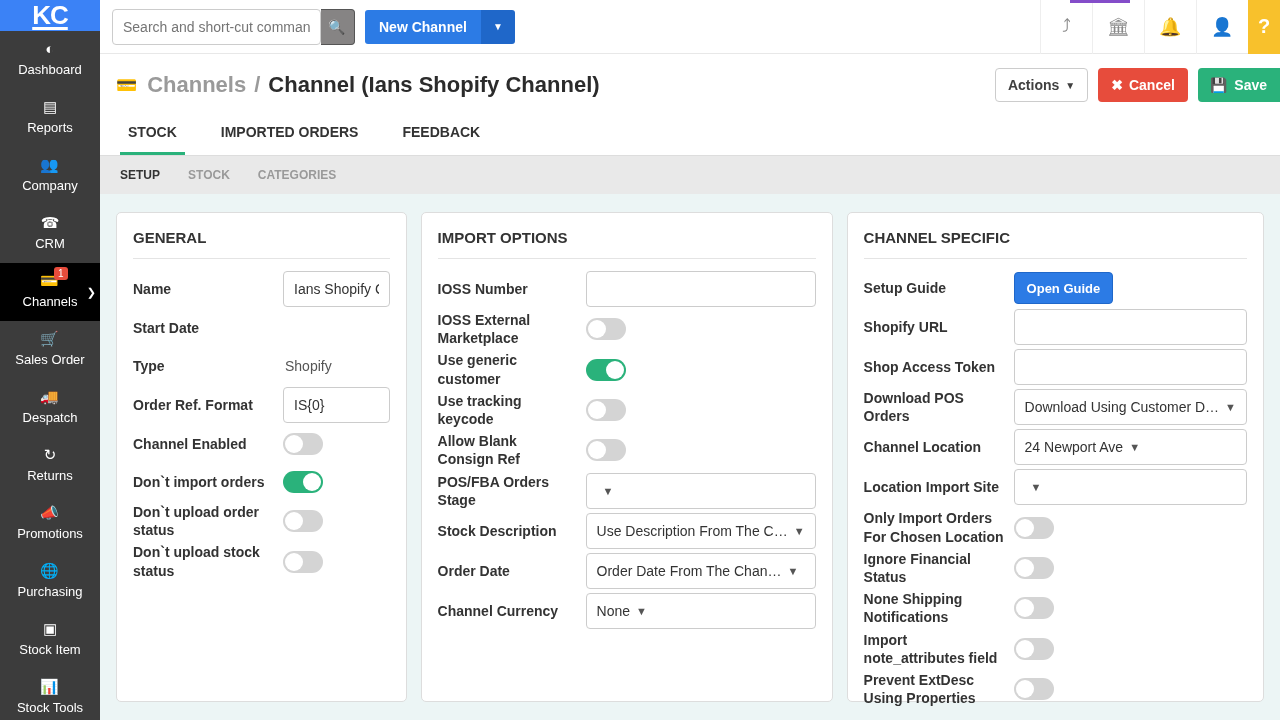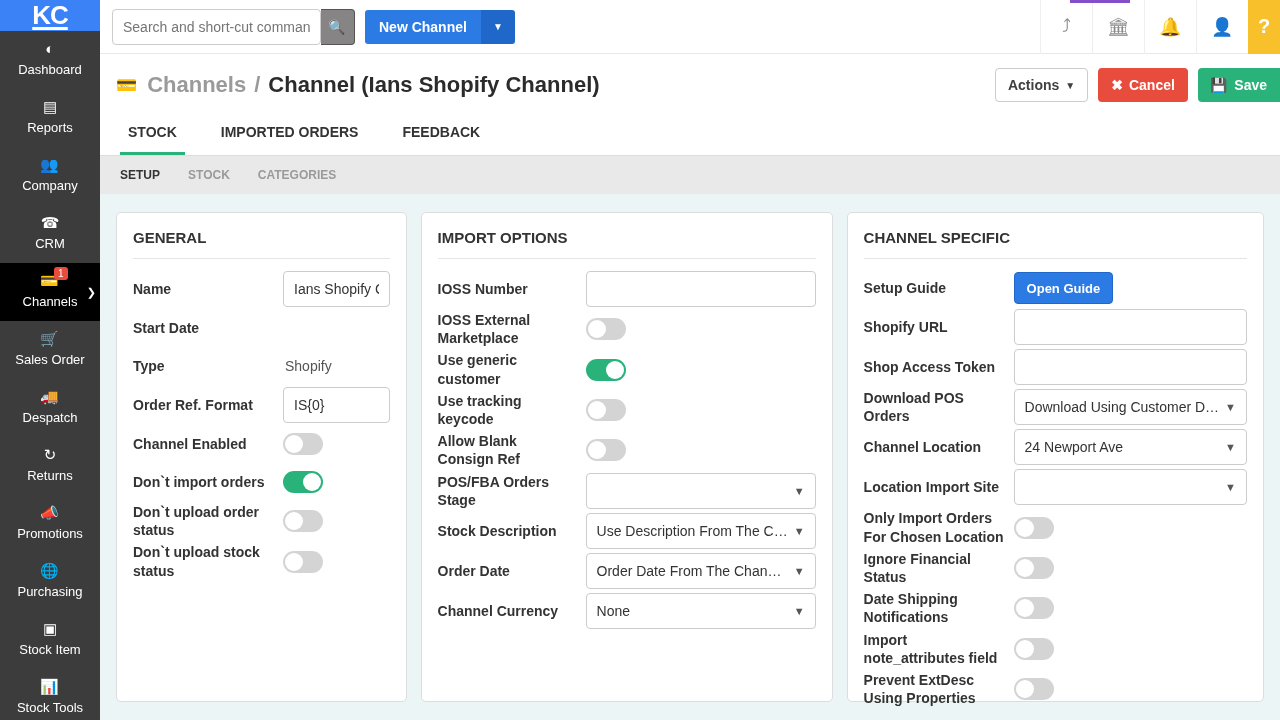--- a/index.html
+++ b/index.html
@@ -61,21 +61,21 @@
   .row { display: flex; align-items: center; min-height: 38px; padding: 2px 0; gap: 10px; }
   .row .lbl { width: 140px; font-size: 14px; font-weight: 700; color: #333; line-height: 1.3; }
   #p2 .row .lbl { width: 138px; }
   #p3 .row .lbl { width: 140px; }
   .row .ctl { flex: 1; }
   input[type=text], .selectish { width: 100%; height: 36px; border: 1px solid #ccc; border-radius: 4px; padding: 0 10px; font-size: 14px; background: #fff; color: #333; }
   .readonly { color: #555; padding-left: 2px; }
   .date-wrap { display: flex; }
   .date-wrap input { border-radius: 4px 0 0 4px; }
   .date-btn { width: 38px; height: 36px; border: 1px solid #ccc; border-left: none; border-radius: 0 4px 4px 0; background: #f2f2f2; display: flex; align-items: center; justify-content: center; color: #666; }
-  .selectish { display: flex; align-items: center; justify-content: space-between; cursor: pointer; }
+  .selectish { display: flex; align-items: center; justify-content: flex-start; cursor: pointer; }
   .selectish .sv { white-space: nowrap; overflow: hidden; text-overflow: ellipsis; }
   .selectish .car { font-size: 11px; color: #555; margin-left: 6px; }
 
   .toggle { width: 40px; height: 22px; border-radius: 11px; position: relative; cursor: pointer; }
   .toggle::after { content: ""; position: absolute; top: 2px; width: 18px; height: 18px; border-radius: 50%; background: #fff; transition: left .15s; }
   .toggle.off { background: #d4d4d4; }
   .toggle.off::after { left: 2px; }
   .toggle.on { background: #2ab27b; }
   .toggle.on::after { left: 20px; }
 
@@ -321,21 +321,21 @@
               <div id="tg-s1" class="toggle off"></div>
             </div>
           </div>
         <div class="row">
             <div class="lbl">Ignore Financial Status</div>
             <div class="ctl">
               <div id="tg-s2" class="toggle off"></div>
             </div>
           </div>
         <div class="row">
-            <div class="lbl">Date Shipping Notifications</div>
+            <div class="lbl">None Shipping Notifications</div>
             <div class="ctl">
               <div id="tg-s3" class="toggle off"></div>
             </div>
           </div>
         <div class="row">
             <div class="lbl">Import note_attributes field</div>
             <div class="ctl">
               <div id="tg-s4" class="toggle off"></div>
             </div>
           </div>

